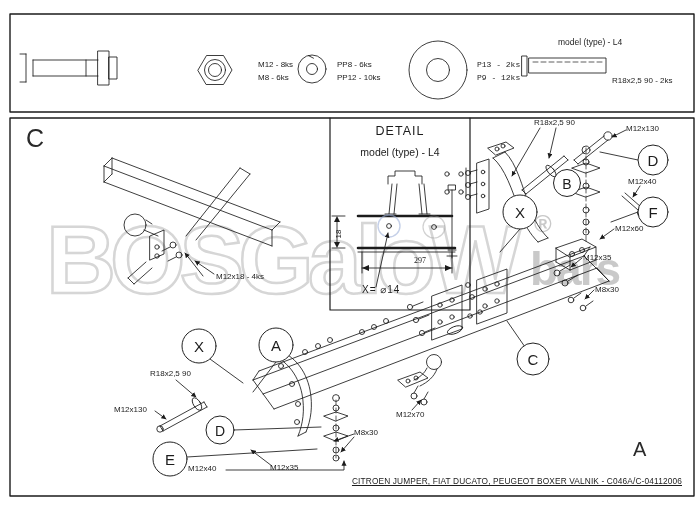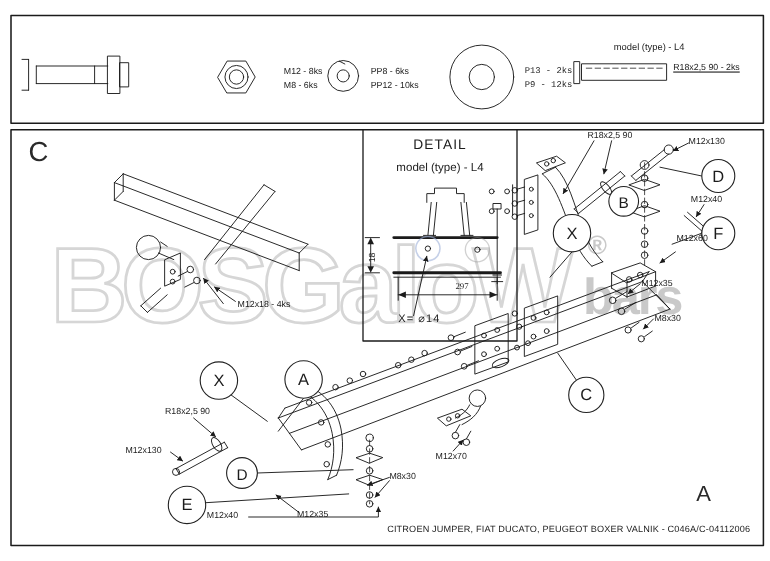--- a/index.html
+++ b/index.html
@@ -269,35 +269,35 @@
   </div>
   <div class="list" style="left:337px;top:58px;line-height:13px;">
     <div>PP8 - 6ks</div>
     <div>PP12 - 10ks</div>
   </div>
   <div class="list" style="left:477px;top:58px;line-height:13px;font-family:Liberation Mono, monospace;">
     <div>P13 - 2ks</div>
     <div>P9 - 12ks</div>
   </div>
   <div class="lbl" style="left:558px;top:37px;font-size:8.5px;">model (type) - L4</div>
-  <div class="lbl" style="left:612px;top:57px;text-decoration:underline;">R18x2,5 90 - 2ks</div>
+  <div class="lbl" style="left:612px;top:76px;">R18x2,5 90 - 2ks</div>
 
   <div class="lbl" style="left:330px;top:124px;width:140px;text-align:center;font-size:12.5px;letter-spacing:1px;">DETAIL</div>
   <div class="lbl" style="left:330px;top:146px;width:140px;text-align:center;font-size:10.5px;">model (type) - L4</div>
   <div class="lbl" style="left:414px;top:256px;font-family:Liberation Serif, serif;">297</div>
   <div class="lbl" style="left:330px;top:226px;width:16px;transform:rotate(-90deg);transform-origin:center;">18</div>
   <div class="lbl" style="left:362px;top:284px;font-size:10px;letter-spacing:1px;">X= ⌀14</div>
 
   <div class="lbl" style="left:26px;top:124px;font-size:25px;color:#2a2a2a;">C</div>
   <div class="lbl" style="left:633px;top:438px;font-size:20px;color:#2a2a2a;">A</div>
 
   <div class="lbl" style="left:534px;top:118px;">R18x2,5 90</div>
   <div class="lbl" style="left:626px;top:124px;">M12x130</div>
   <div class="lbl" style="left:628px;top:177px;">M12x40</div>
-  <div class="lbl" style="left:615px;top:212px;">M12x60</div>
+  <div class="lbl" style="left:615px;top:224px;">M12x60</div>
   <div class="lbl" style="left:583px;top:253px;">M12x35</div>
   <div class="lbl" style="left:595px;top:285px;">M8x30</div>
 
   <div class="lbl" style="left:150px;top:369px;">R18x2,5 90</div>
   <div class="lbl" style="left:114px;top:405px;">M12x130</div>
   <div class="lbl" style="left:188px;top:464px;">M12x40</div>
   <div class="lbl" style="left:270px;top:463px;">M12x35</div>
   <div class="lbl" style="left:354px;top:428px;">M8x30</div>
   <div class="lbl" style="left:396px;top:410px;">M12x70</div>
   <div class="lbl" style="left:216px;top:272px;">M12x18 - 4ks</div>
@@ -305,15 +305,15 @@
   <div class="bal-letter" style="left:505px;top:204px;">X</div>
   <div class="bal-letter" style="left:552px;top:176px;font-size:14px;">B</div>
   <div class="bal-letter" style="left:638px;top:152px;">D</div>
   <div class="bal-letter" style="left:638px;top:204px;">F</div>
   <div class="bal-letter" style="left:184px;top:338px;">X</div>
   <div class="bal-letter" style="left:261px;top:337px;">A</div>
   <div class="bal-letter" style="left:205px;top:423px;font-size:14px;">D</div>
   <div class="bal-letter" style="left:155px;top:451px;">E</div>
   <div class="bal-letter" style="left:518px;top:351px;">C</div>
 
-  <div class="lbl" style="right:18px;top:476px;left:auto;text-align:center;font-size:8.3px;letter-spacing:.15px;">CITROEN JUMPER, FIAT DUCATO, PEUGEOT BOXER VALNIK - C046A/C-04112006</div>
+  <div class="lbl" style="right:18px;top:476px;left:auto;text-align:center;font-size:8.3px;letter-spacing:.15px;text-decoration:underline;">CITROEN JUMPER, FIAT DUCATO, PEUGEOT BOXER VALNIK - C046A/C-04112006</div>
 
 </div>
 
 </body></html>

